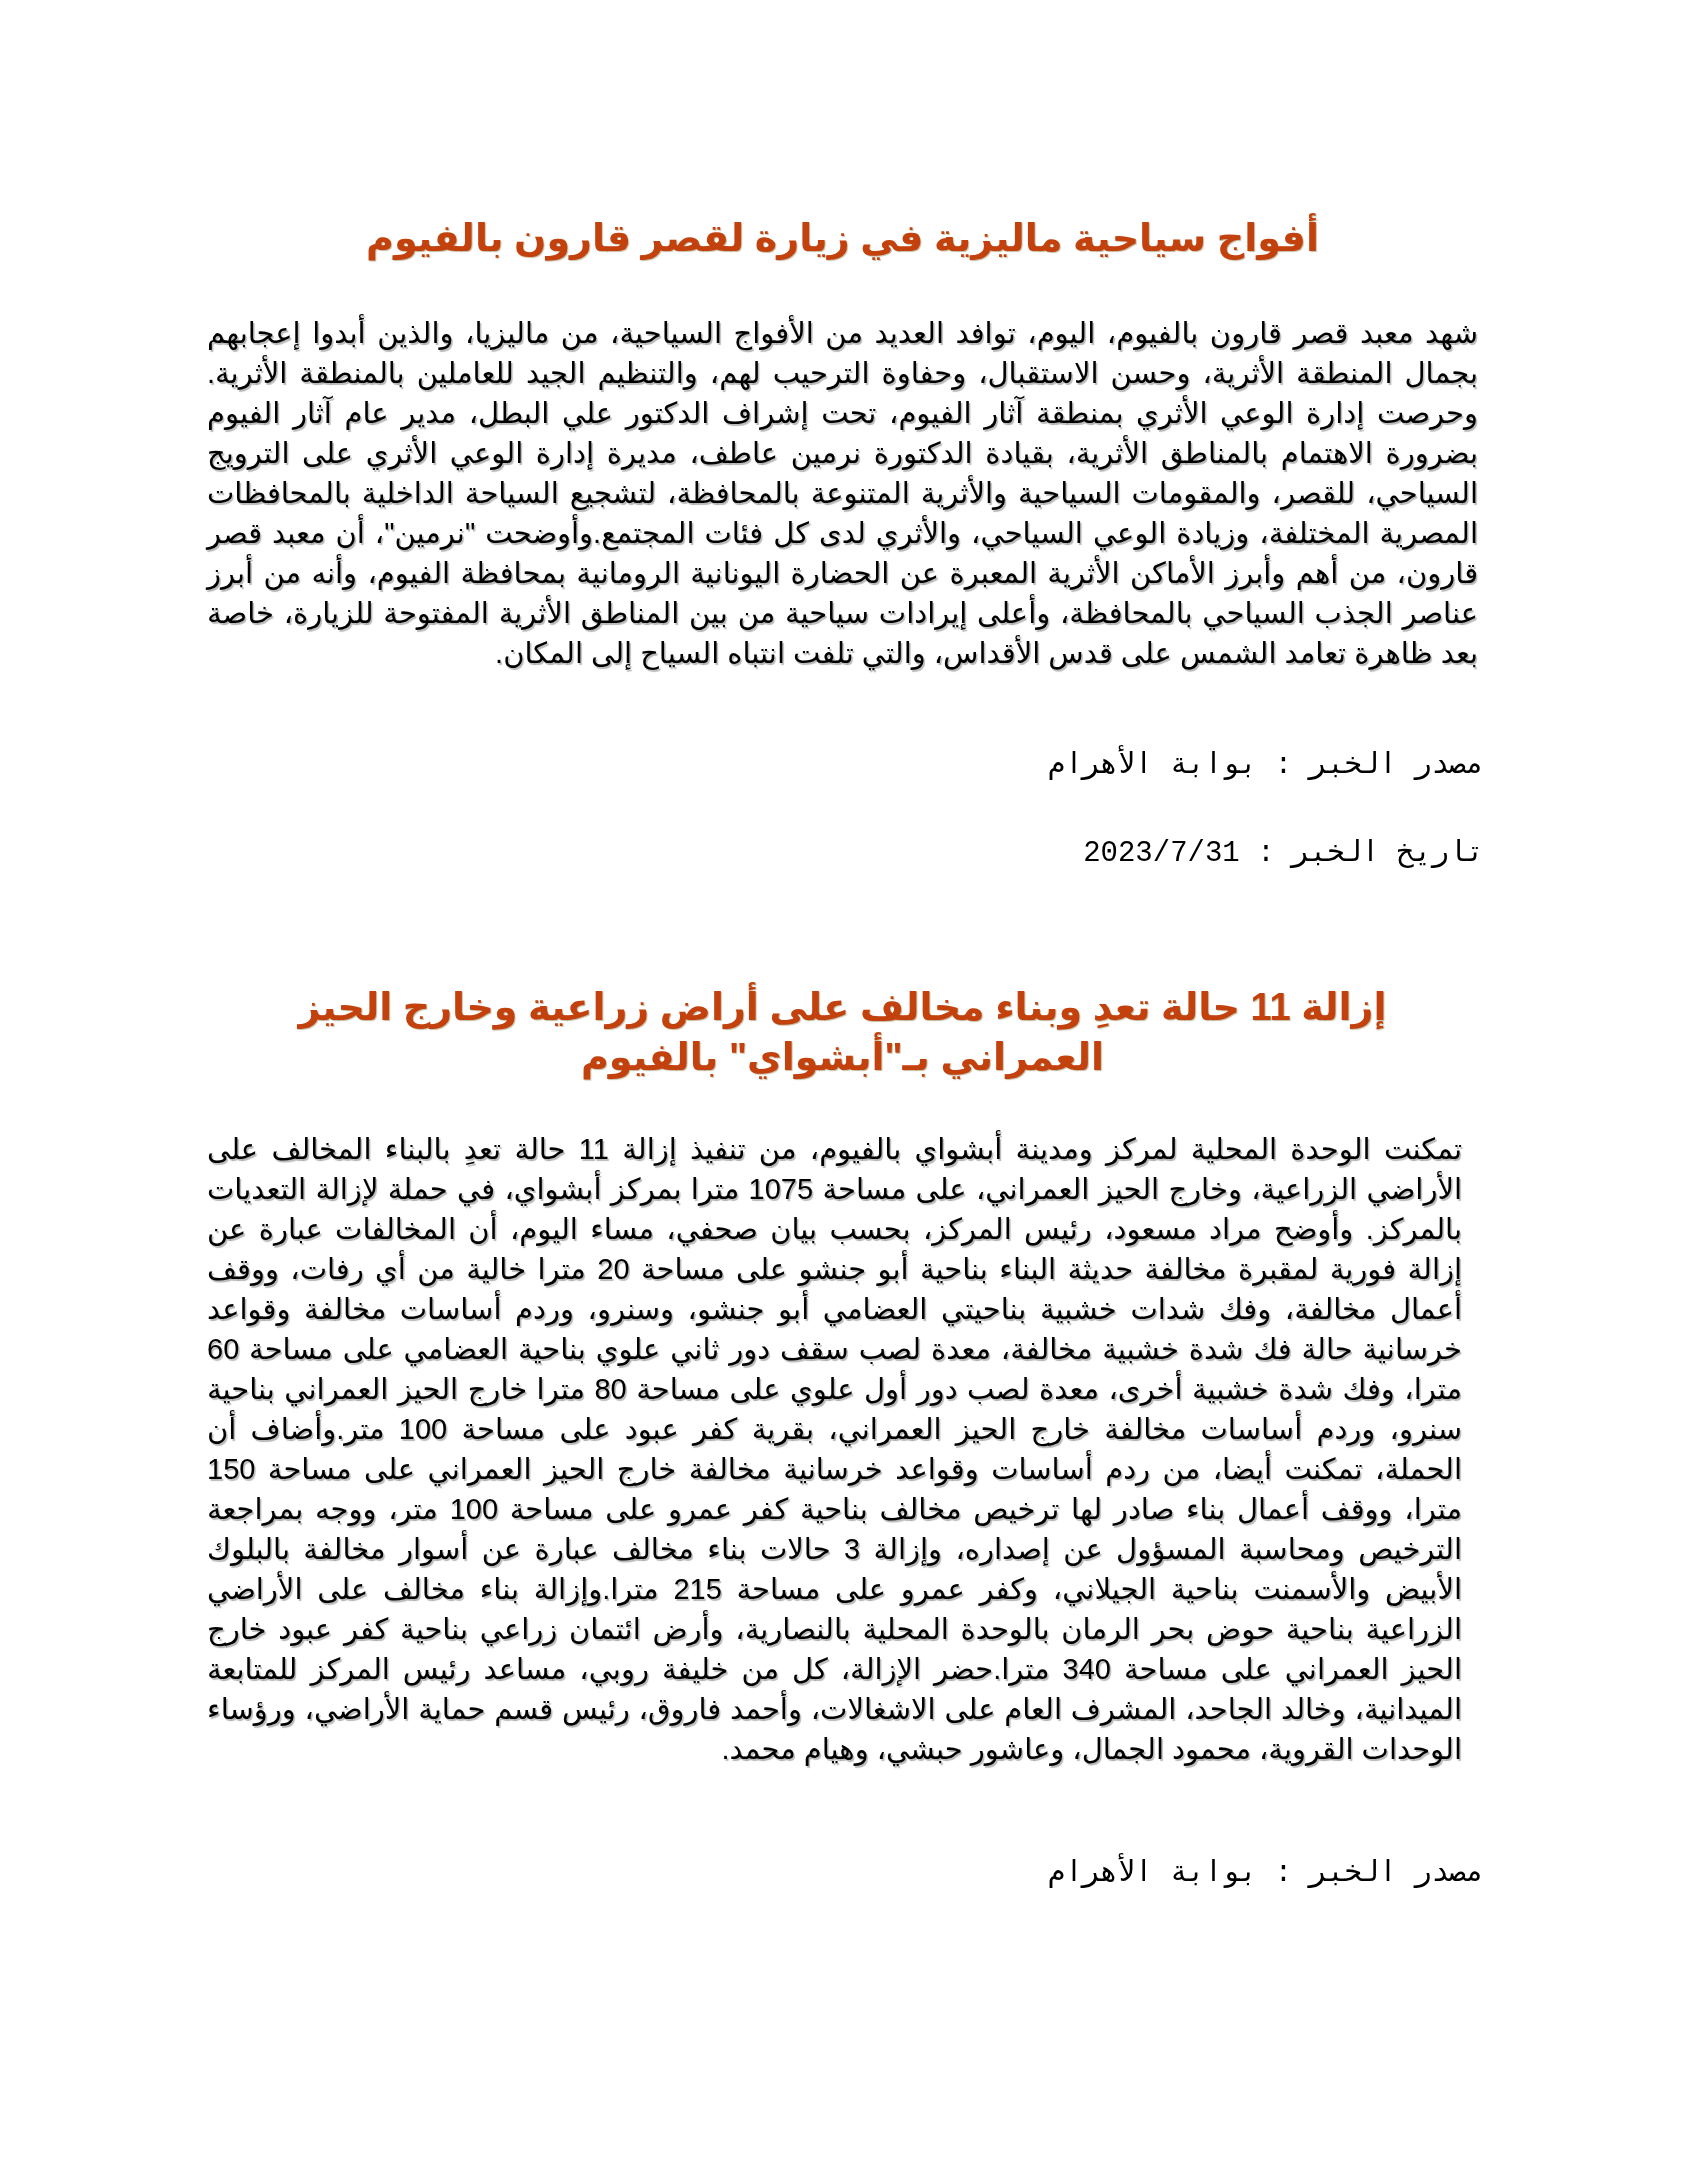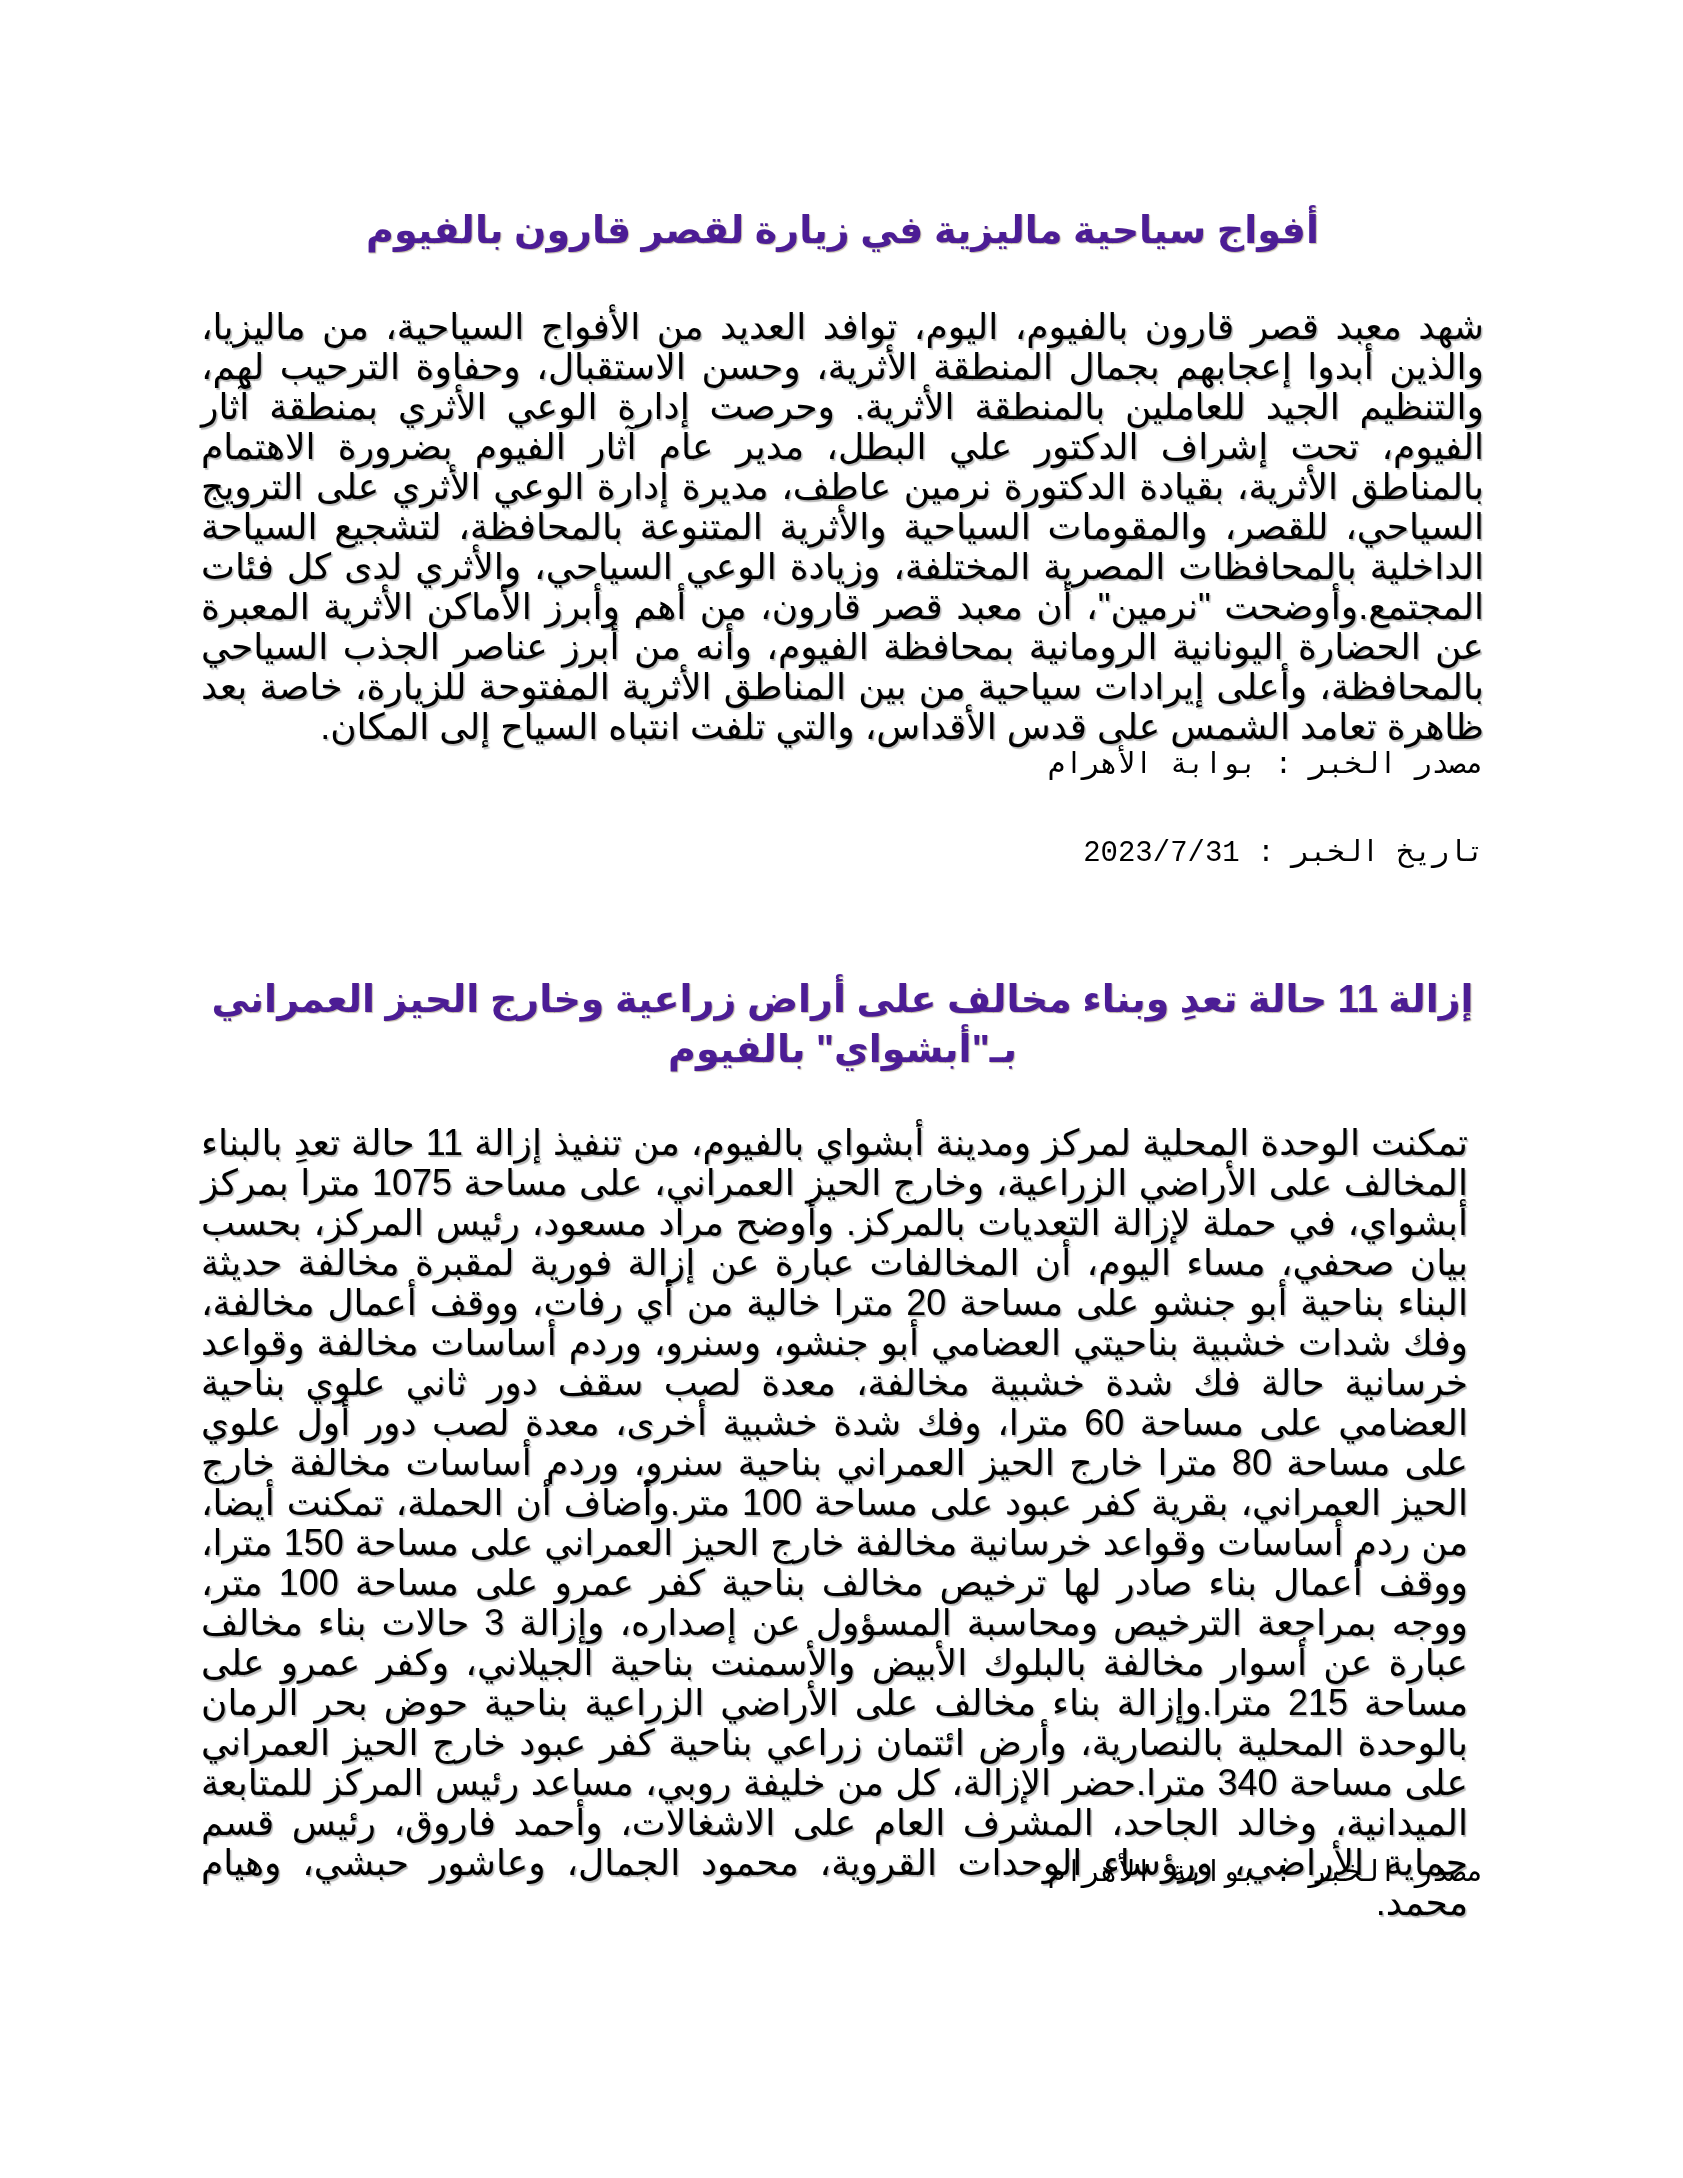--- a/index.html
+++ b/index.html
@@ -17,33 +17,33 @@
     }
     .page {
       position: absolute;
       left: 201px;
       top: 0;
       width: 1283px;
       direction: rtl;
     }
     .article-title {
       font-weight: bold;
-      color: #4c1d95;
+      color: #c2410c;
       text-align: center;
       font-size: 38px;
       line-height: 50px;
-      margin: 9px;
+      margin: 17px;
       text-shadow: 1px 1px 1px rgba(90,70,0,0.35);
     }
     .article-body {
-      font-size: 36px;
+      font-size: 29px;
       line-height: 40px;
       text-align: justify;
       text-align-last: right;
-      margin: 0;
+      margin: 6px;
       text-shadow: 1.5px 1.5px 1px rgba(0,0,0,0.28);
     }
     .meta-line {
       font-size: 29px;
       line-height: 40px;
       margin: 0;
       text-align: right;
       padding-right: 0;
       font-family: Liberation Mono, monospace;
     }

